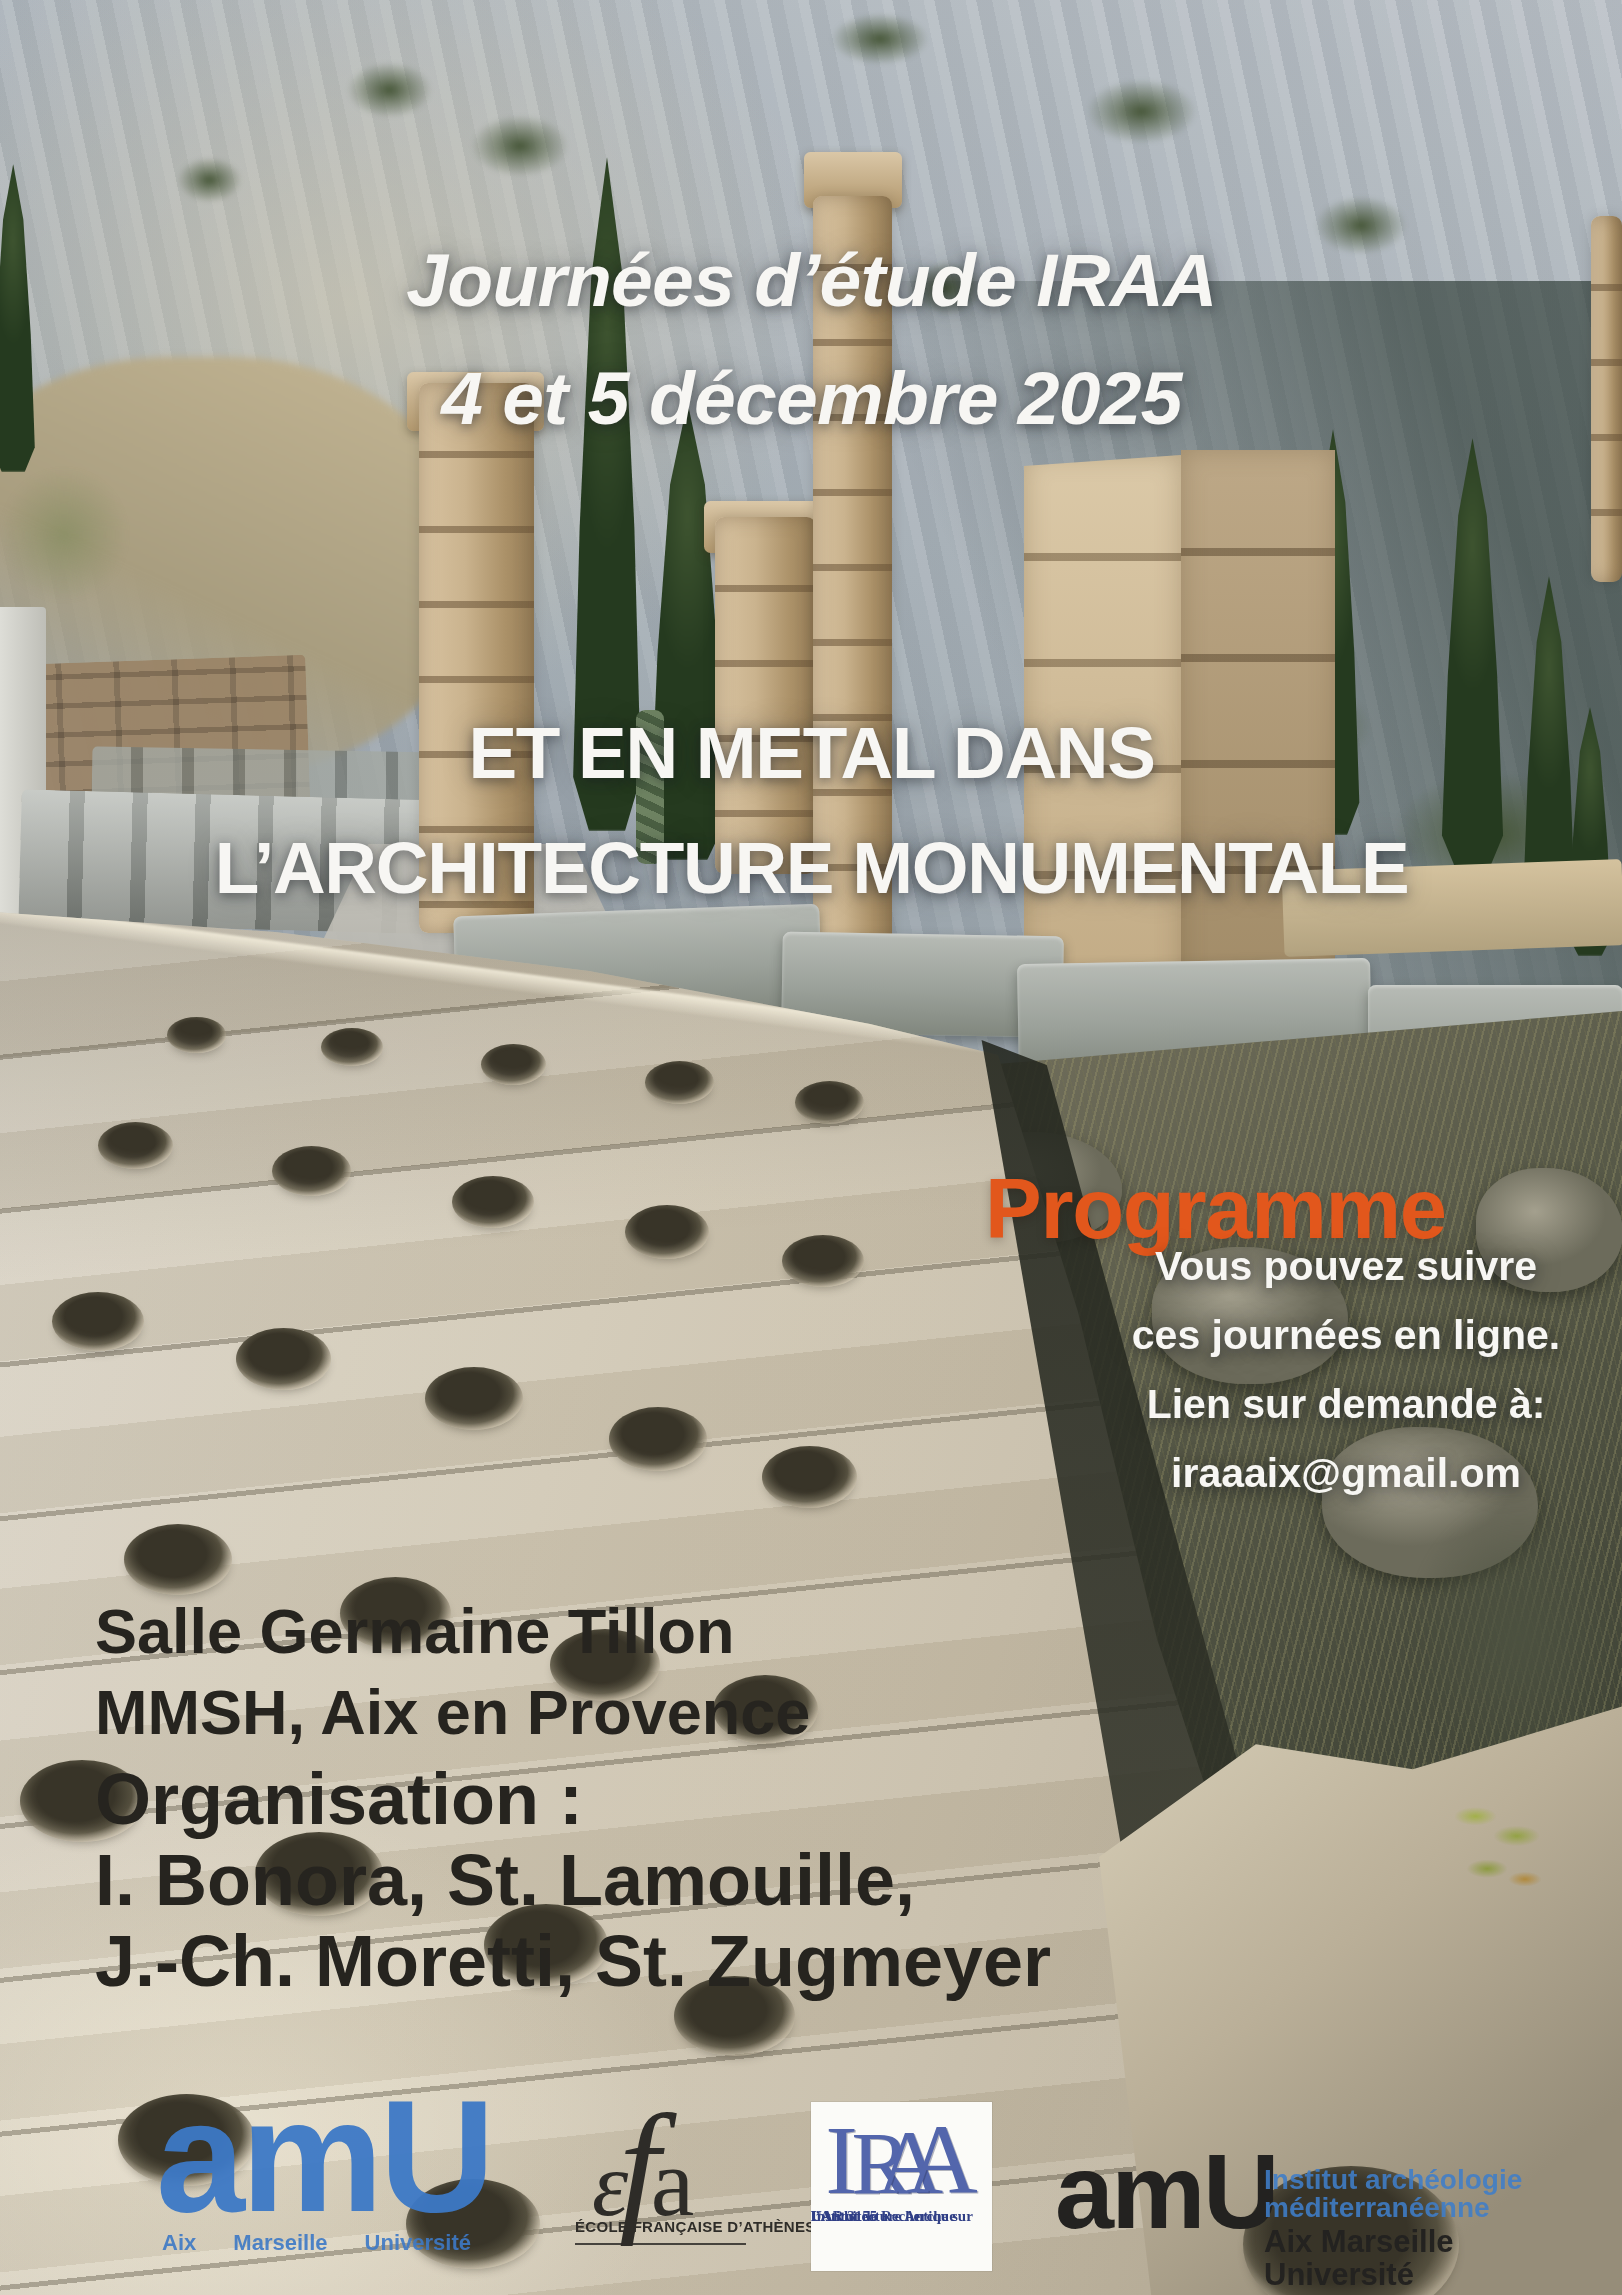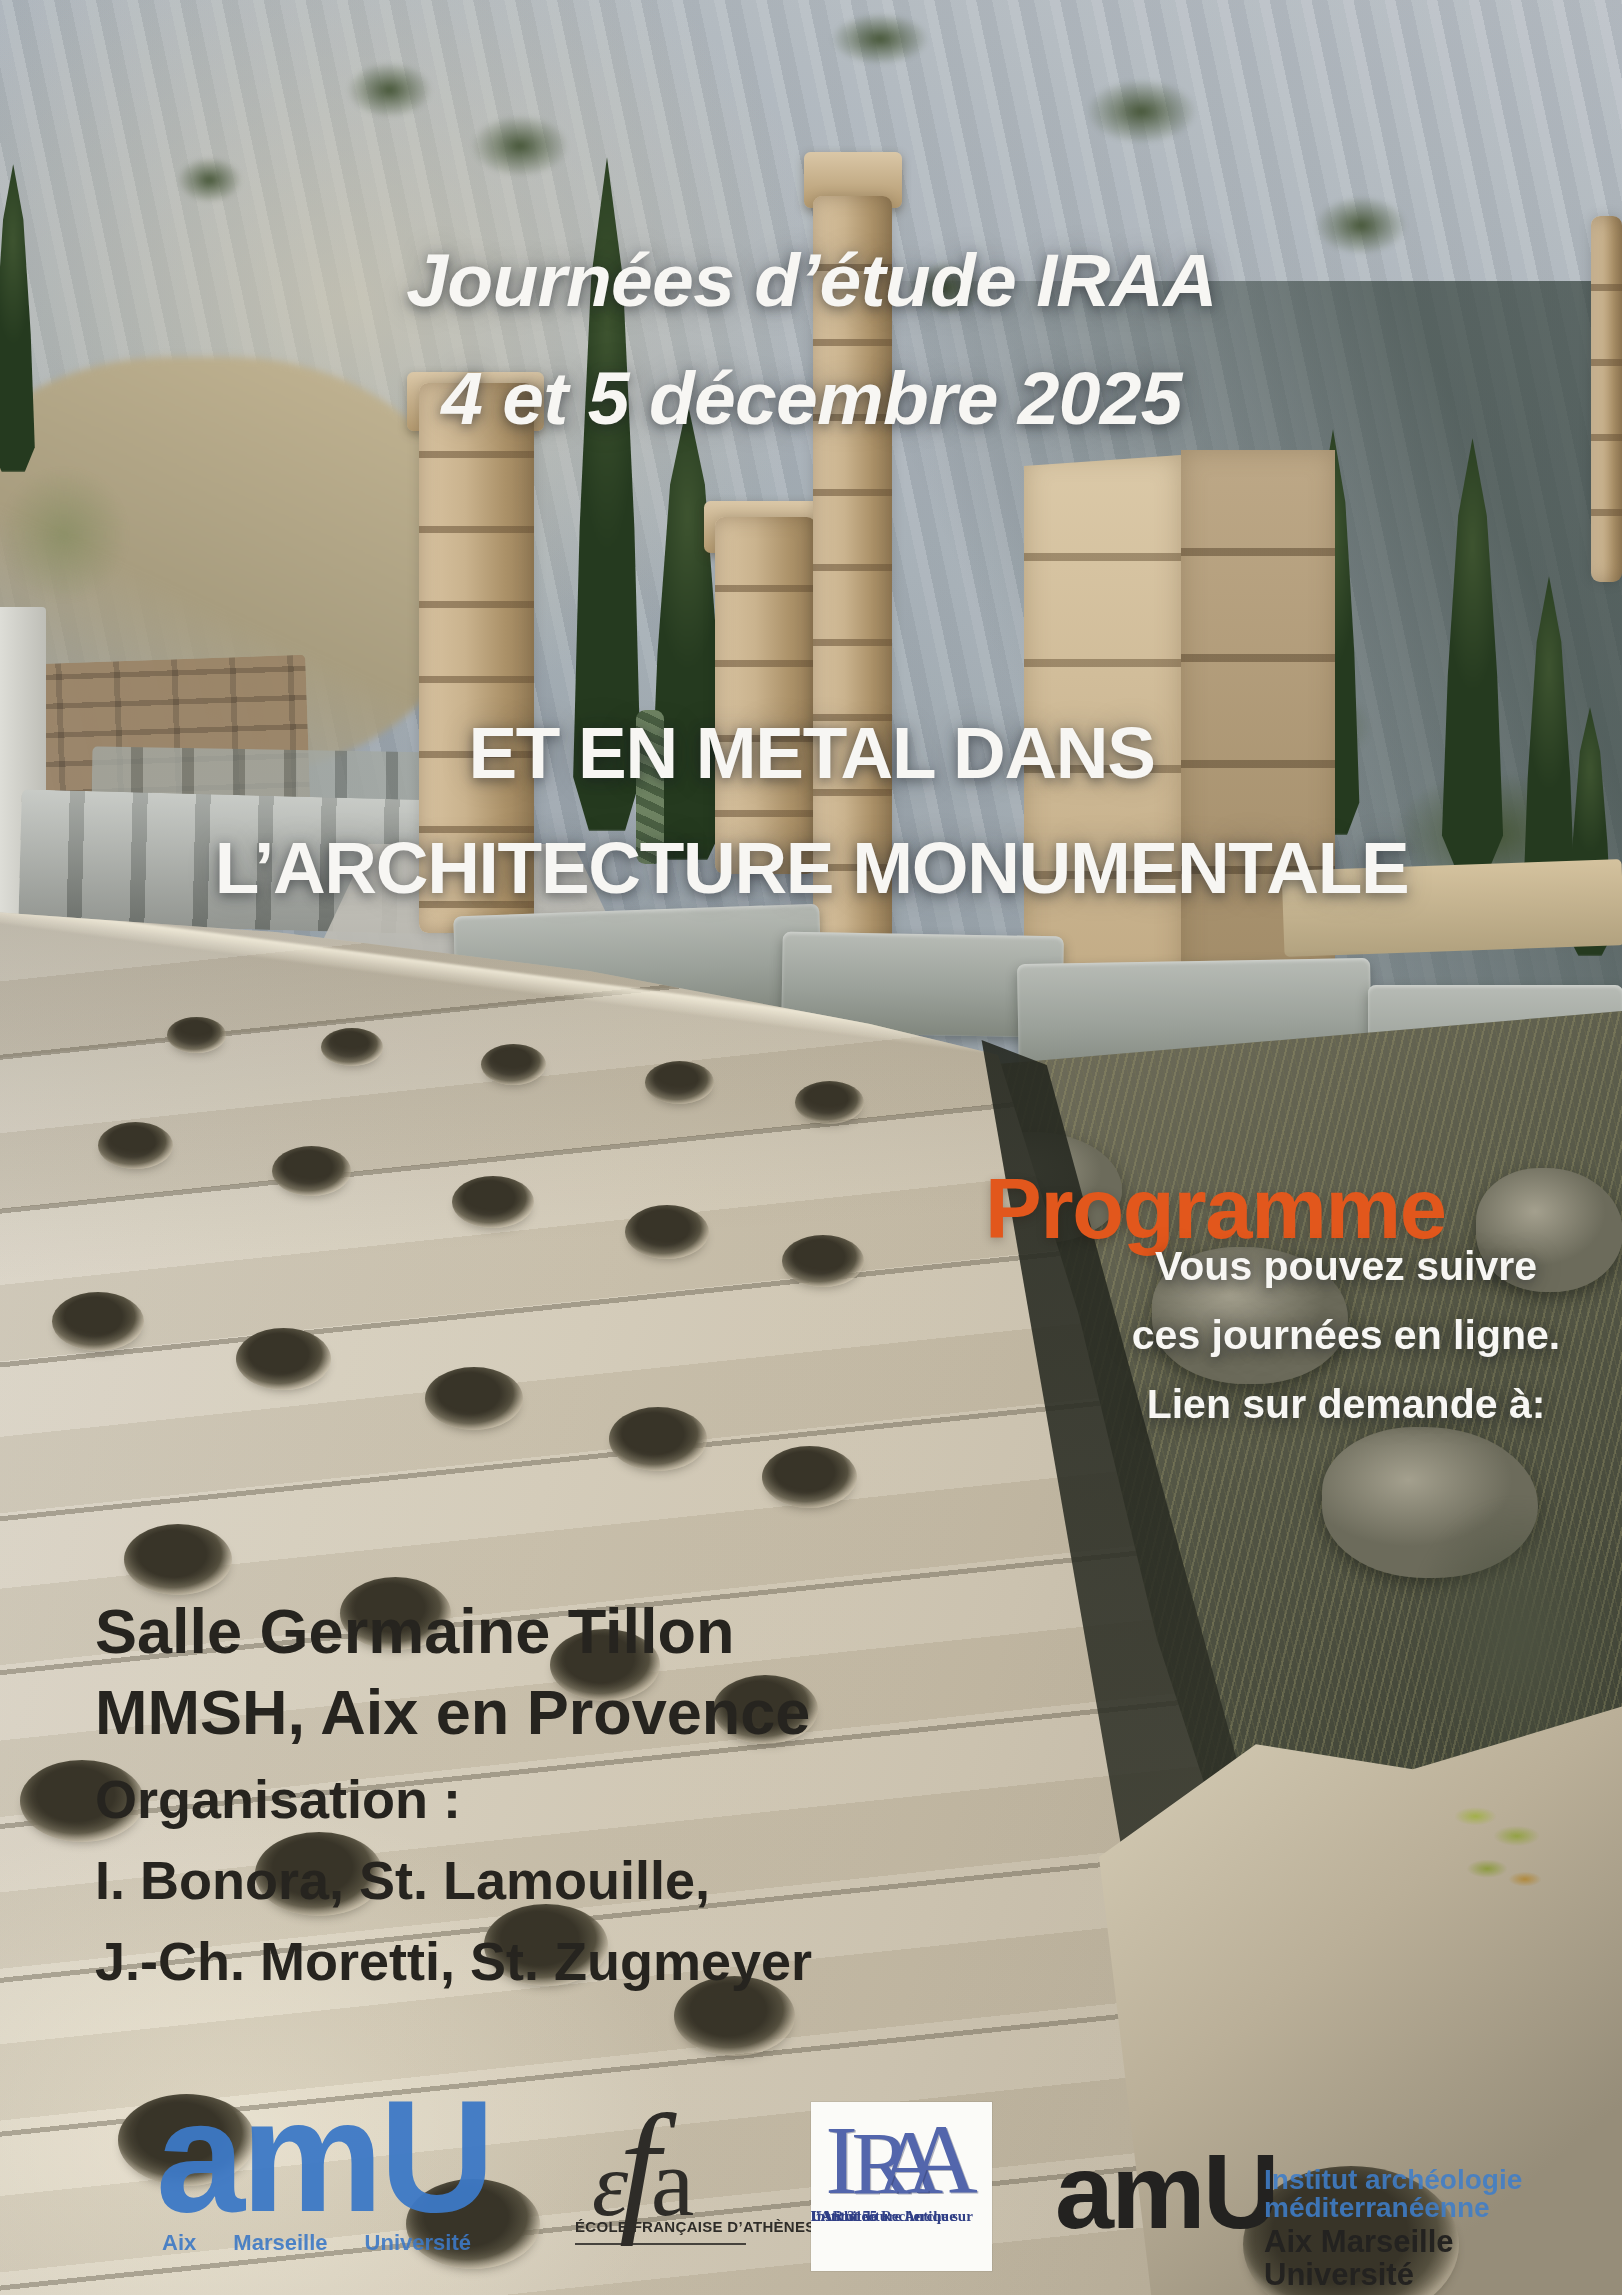--- a/index.html
+++ b/index.html
@@ -94,21 +94,21 @@
   .shadowed{text-shadow:0 2.6px 11.8px rgba(22,26,32,.5),0 0 30px rgba(22,26,32,.28);}
   .hdr{left:0;right:0;top:221px;text-align:center;color:#f7f6f3;font-weight:bold;
     font-size:75px;line-height:118px;letter-spacing:-0.7px;font-style:italic;}
   .big{left:0;right:0;top:695px;text-align:center;color:#f7f6f3;font-weight:bold;
     font-size:73px;line-height:115px;letter-spacing:-1.3px;}
   .programme{left:985px;top:1160px;font-size:85px;font-weight:bold;color:#e2571c;letter-spacing:-1.3px;
     text-shadow:0 2.6px 9.2px rgba(30,20,10,.25);}
   .online{left:1071px;top:1232px;width:550px;text-align:center;color:#f7f6f3;font-weight:bold;
     font-size:41px;line-height:69px;}
   .venue{left:95px;top:1591px;color:#26241f;font-weight:bold;font-size:63px;line-height:81px;}
-  .orga{left:95px;top:1759px;color:#26241f;font-weight:bold;font-size:54px;line-height:81px;}
+  .orga{left:95px;top:1759px;color:#26241f;font-weight:bold;font-size:72px;line-height:81px;}
   
   .amu1-word{left:156px;top:2076px;font-size:160px;line-height:160px;font-weight:bold;color:#3d79c6;letter-spacing:-3.9px;opacity:.95;}
   .amu1-words{left:162px;top:2230px;width:309px;display:flex;justify-content:space-between;
     font-size:22px;font-weight:bold;color:#3d79c6;opacity:.9;}
   .amu1-words span{position:static;}
   .efa{left:592px;top:2081px;color:#2e2c28;font-family:"Liberation Serif",serif;}
   .efa span{position:static;vertical-align:baseline;}
   .efa-e{font-size:92px;font-style:italic;}
   .efa-f{font-size:147px;font-style:italic;margin:0 -9.2px;}
   .efa-a{font-size:98px;}
@@ -233,20 +233,21 @@
     <div style="position:static">ET EN METAL DANS</div>
     <div style="position:static">L’ARCHITECTURE MONUMENTALE</div>
   </div>
 
   <div class="programme">Programme</div>
 
   <div class="online shadowed">
     <div style="position:static">Vous pouvez suivre</div>
     <div style="position:static">ces journées en ligne.</div>
     <div style="position:static">Lien sur demande à:</div>
+    <div style="position:static">iraaaix@gmail.om</div>
   </div>
 
   <div class="venue">
     <div style="position:static">Salle Germaine Tillon</div>
     <div style="position:static">MMSH, Aix en Provence</div>
   </div>
 
   <div class="orga">
     <div style="position:static">Organisation :</div>
     <div style="position:static">I. Bonora, St. Lamouille,</div>

